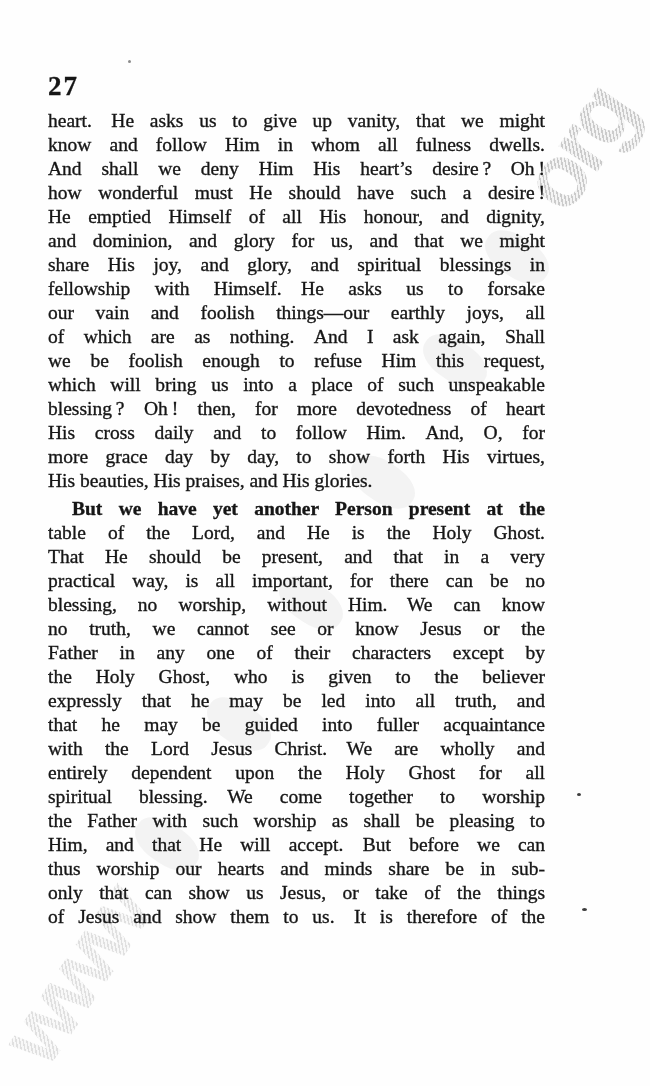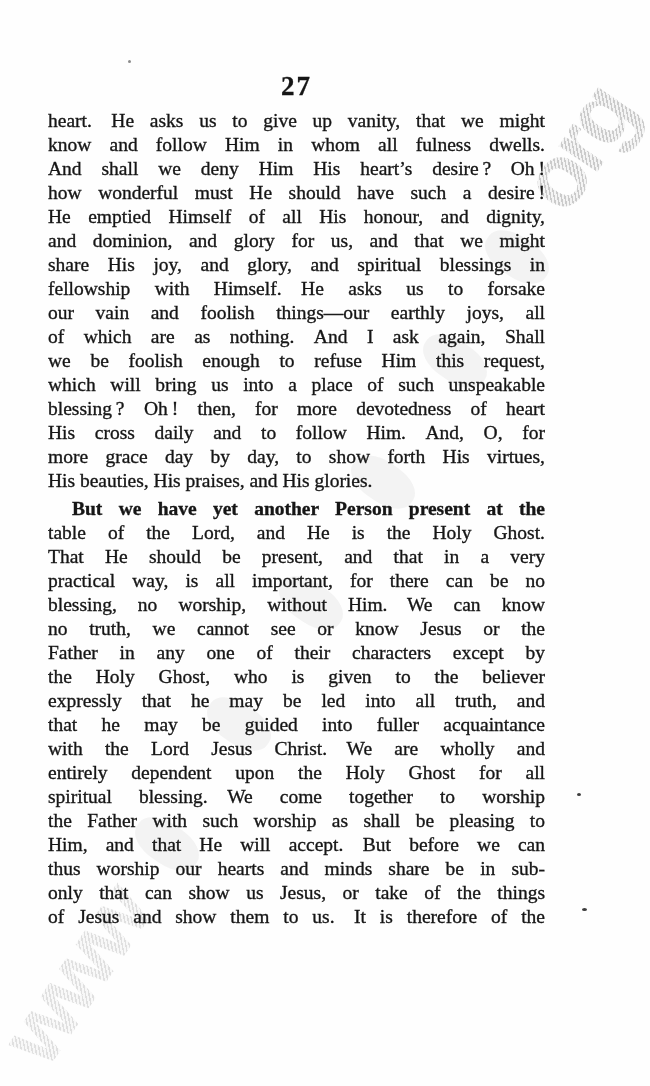--- a/index.html
+++ b/index.html
@@ -41,21 +41,21 @@
     width: 40px; height: 70px;
     background: #ececec;
     opacity: 0.65;
     border-radius: 45%;
     transform: rotate(-56deg);
     z-index: 1;
   }
   
   #page-number {
     position: absolute; top: 73px; left: 48px; width: 497px;
-    text-align: center;
+    text-align: left;
     font-size: 27px; line-height: 27px; font-weight: bold;
     letter-spacing: 2px;
     color: #161616;
     z-index: 2;
     -webkit-text-stroke: 0.3px #161616;
   }
   #text-block {
     position: absolute; left: 48px; top: 109px; width: 497px;
     font-size: 19.5px; line-height: 24px;
     color: #161616;

